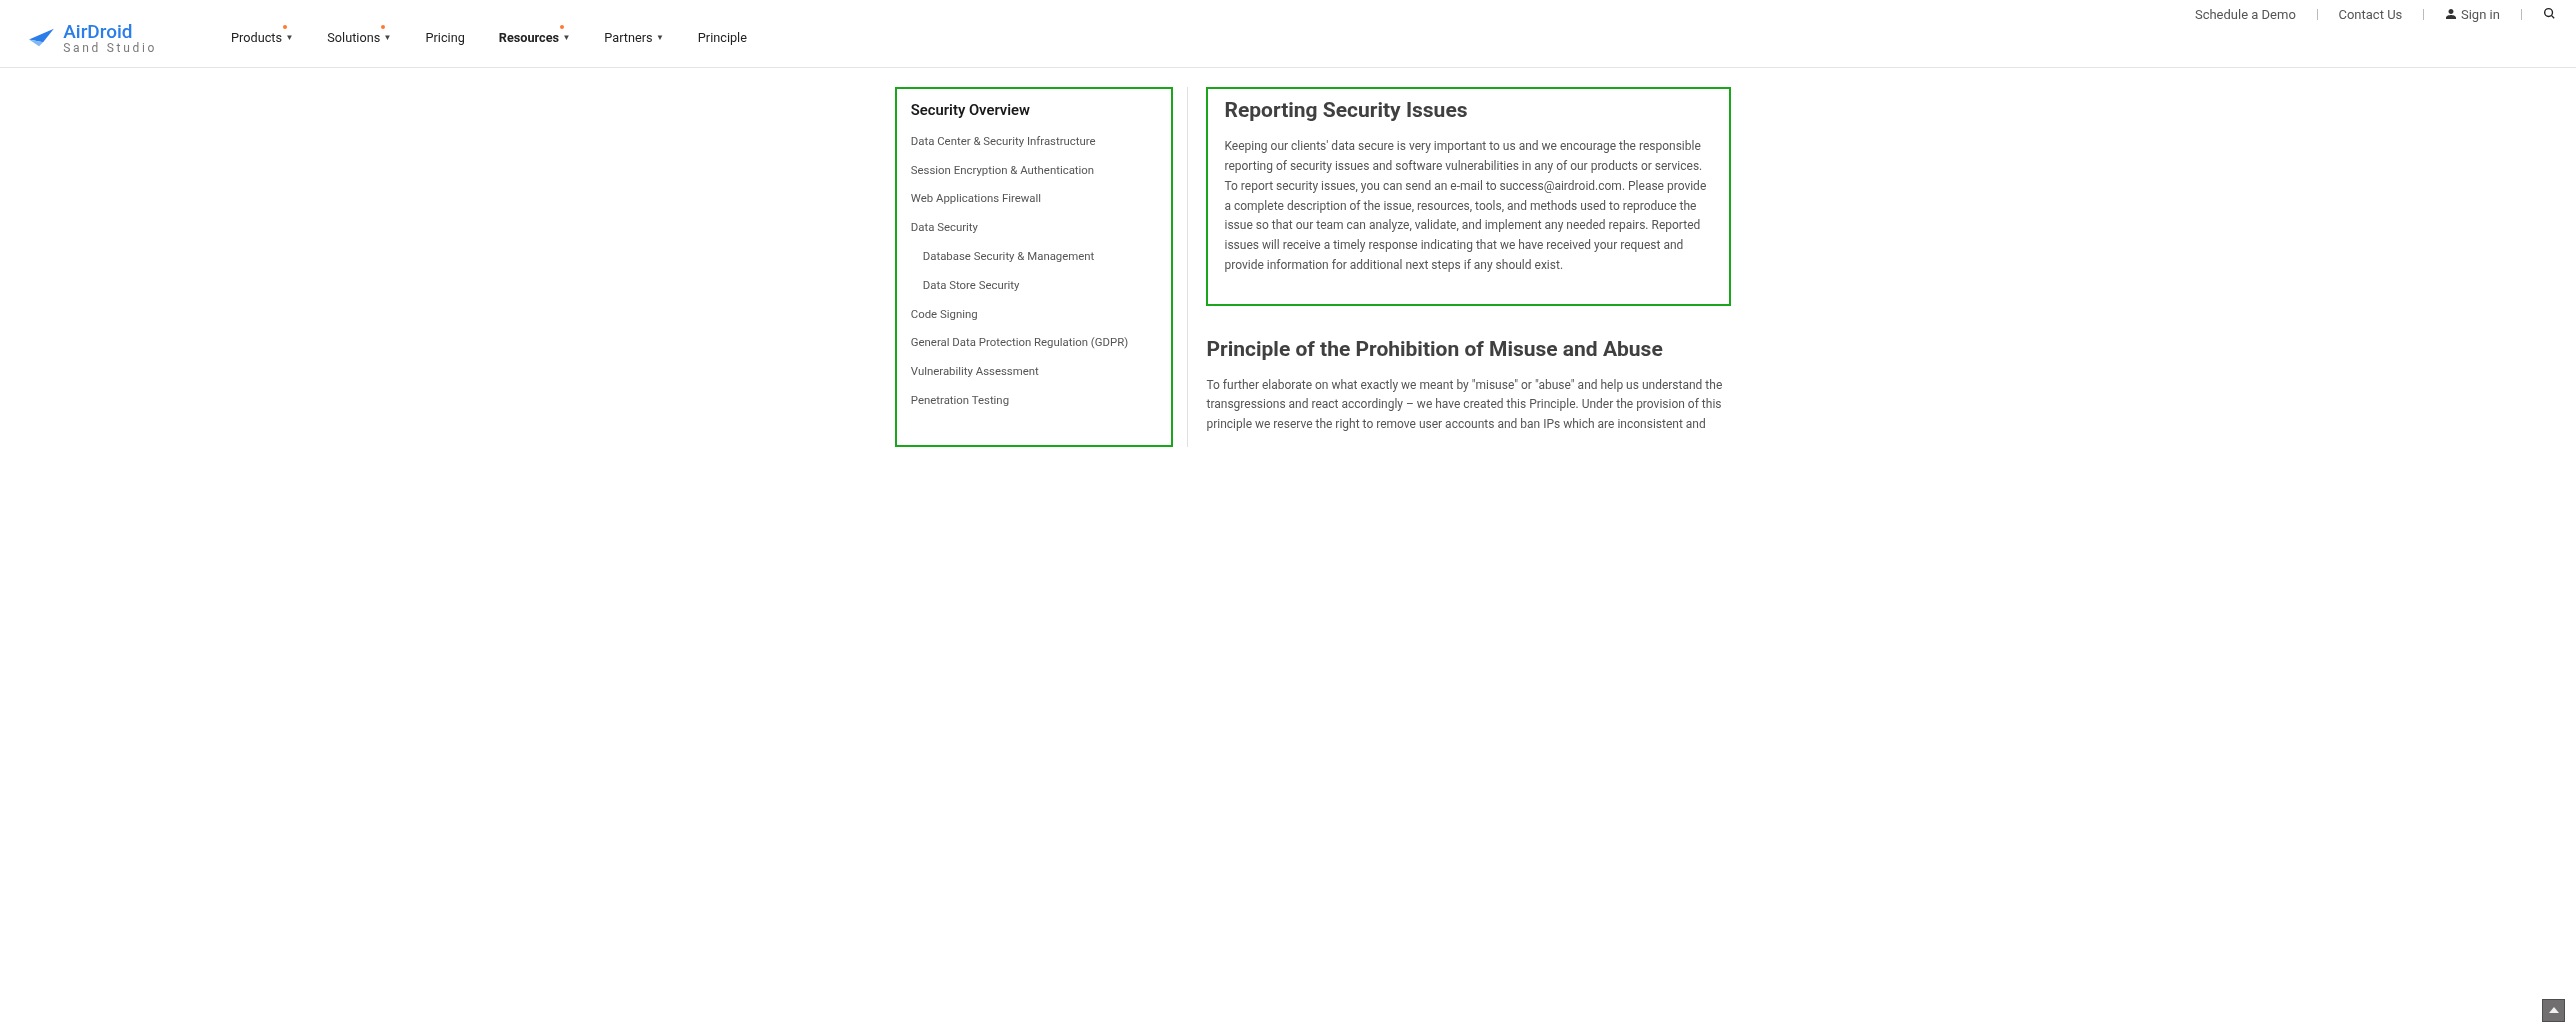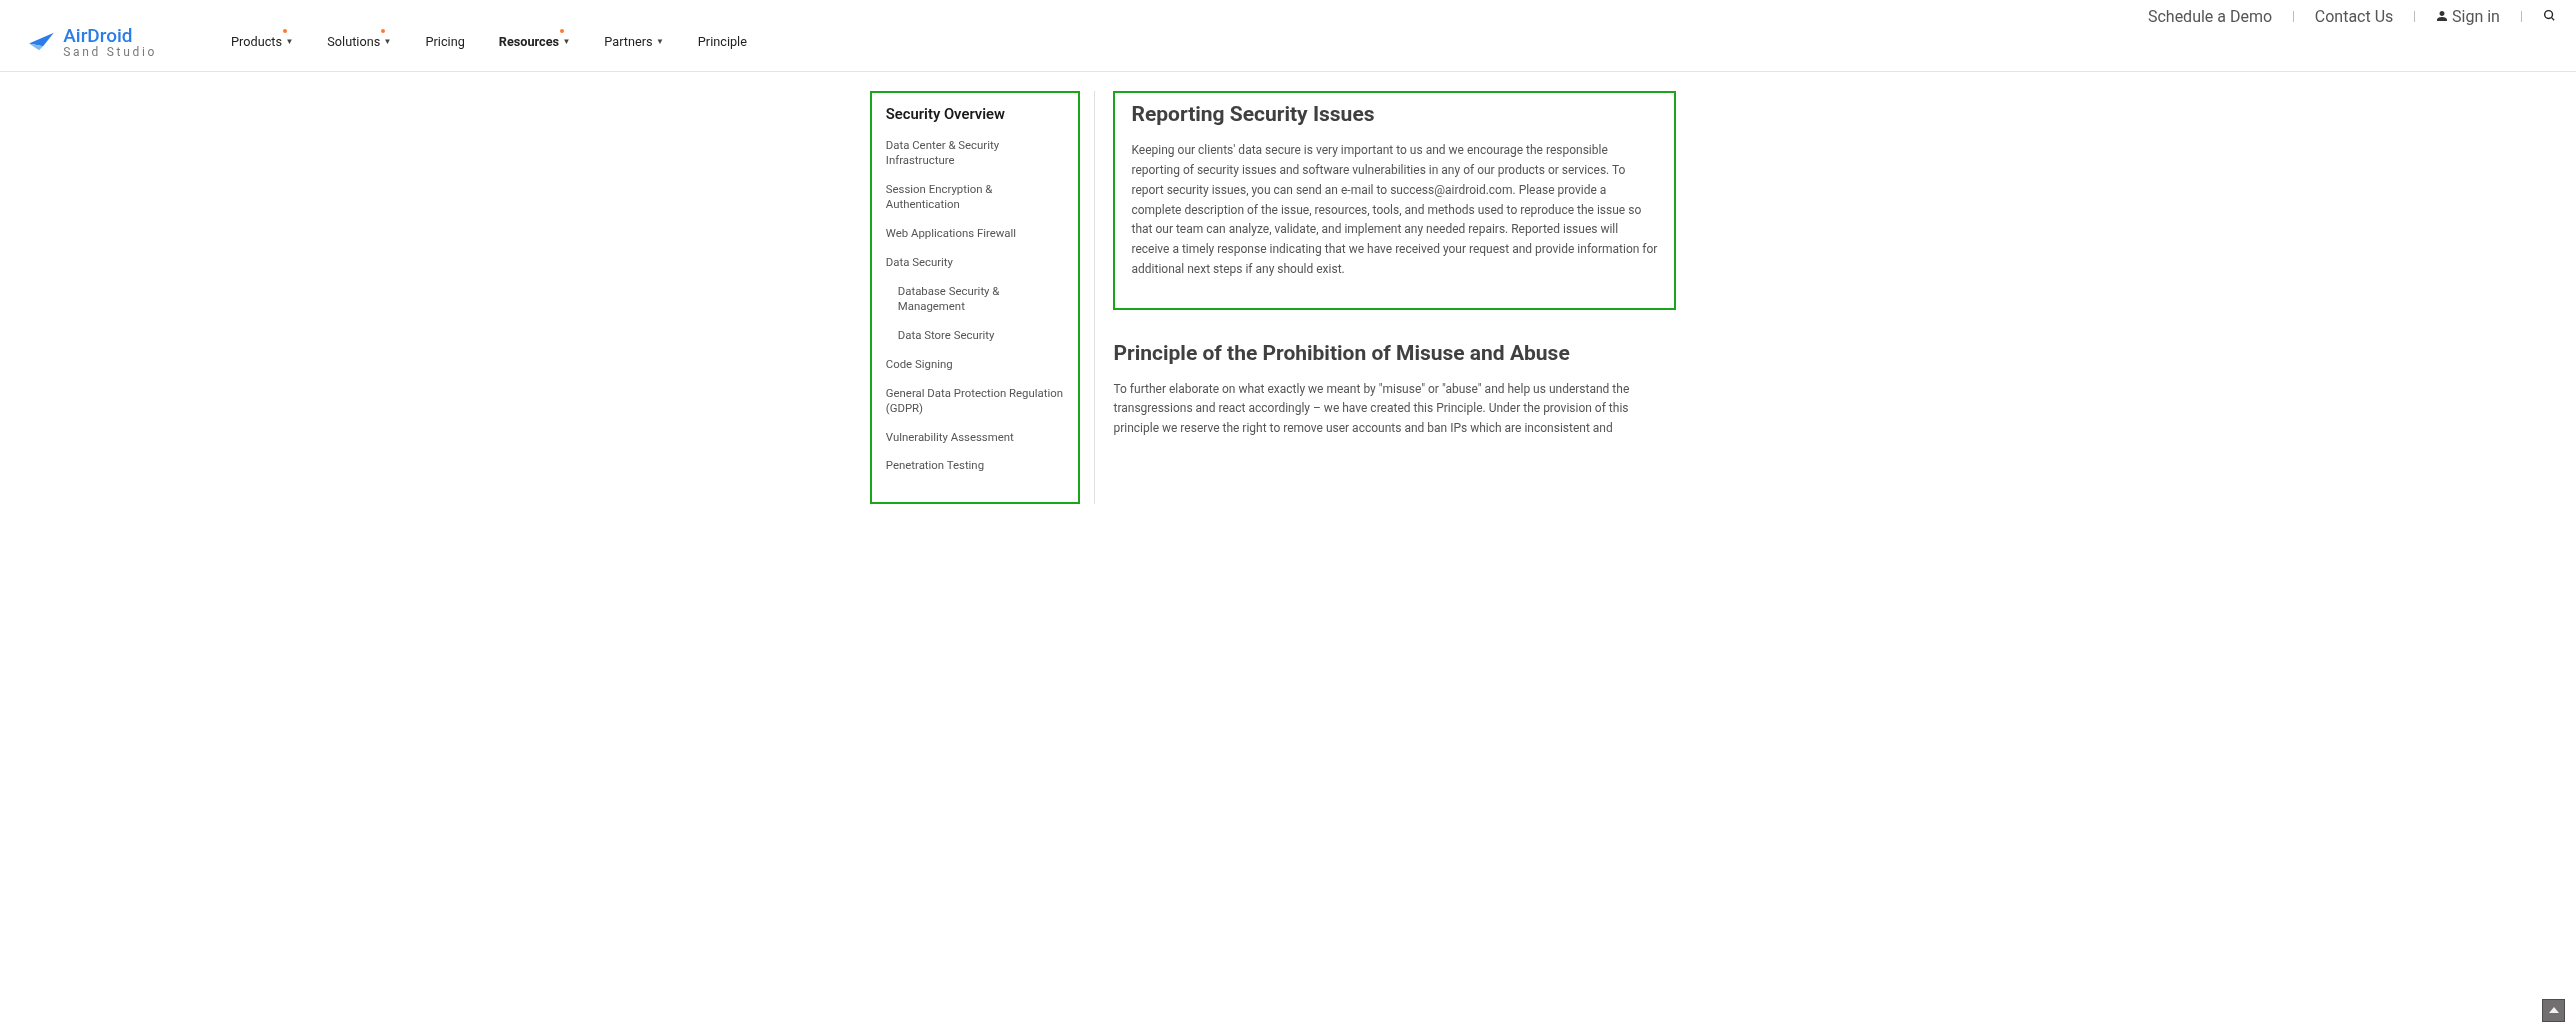--- a/index.html
+++ b/index.html
@@ -8,21 +8,21 @@
     background: #fff;
     color: #333;
   }
   
   .topbar {
     display: flex;
     justify-content: flex-end;
     align-items: center;
     padding: 6.7px 20px 0 20px;
     gap: 21px;
-    font-size: 16px;
+    font-size: 13px;
     color: #555;
   }
   .topbar a { color: #555; text-decoration: none; cursor: pointer; }
   .topbar .divider { width: 0.7px; height: 10.7px; background: #bbb; }
   .topbar .signin { display: flex; align-items: center; gap: 4px; }
   .topbar svg { display: block; }
 
   
   header {
     display: flex;
@@ -63,25 +63,25 @@
 
   
   .page {
     display: flex;
     max-width: 966px;
     margin: 19px auto 0 auto;
     padding: 0 13.4px;
     gap: 0;
   }
   .sidebar {
-    width: 210px;
+    width: 278px;
     flex-shrink: 0;
     border: 2.7px solid #1aa61a;
     padding: 12px 13.4px 14.8px 13.4px;
-    margin-left: 52px;
+    margin-left: 77px;
   }
   .sidebar h2 {
     font-size: 14.8px;
     font-weight: 600;
     color: #1a1a1a;
     margin-bottom: 14.8px;
   }
   .sidebar ul { list-style: none; }
   .sidebar li {
     font-size: 11.4px;

